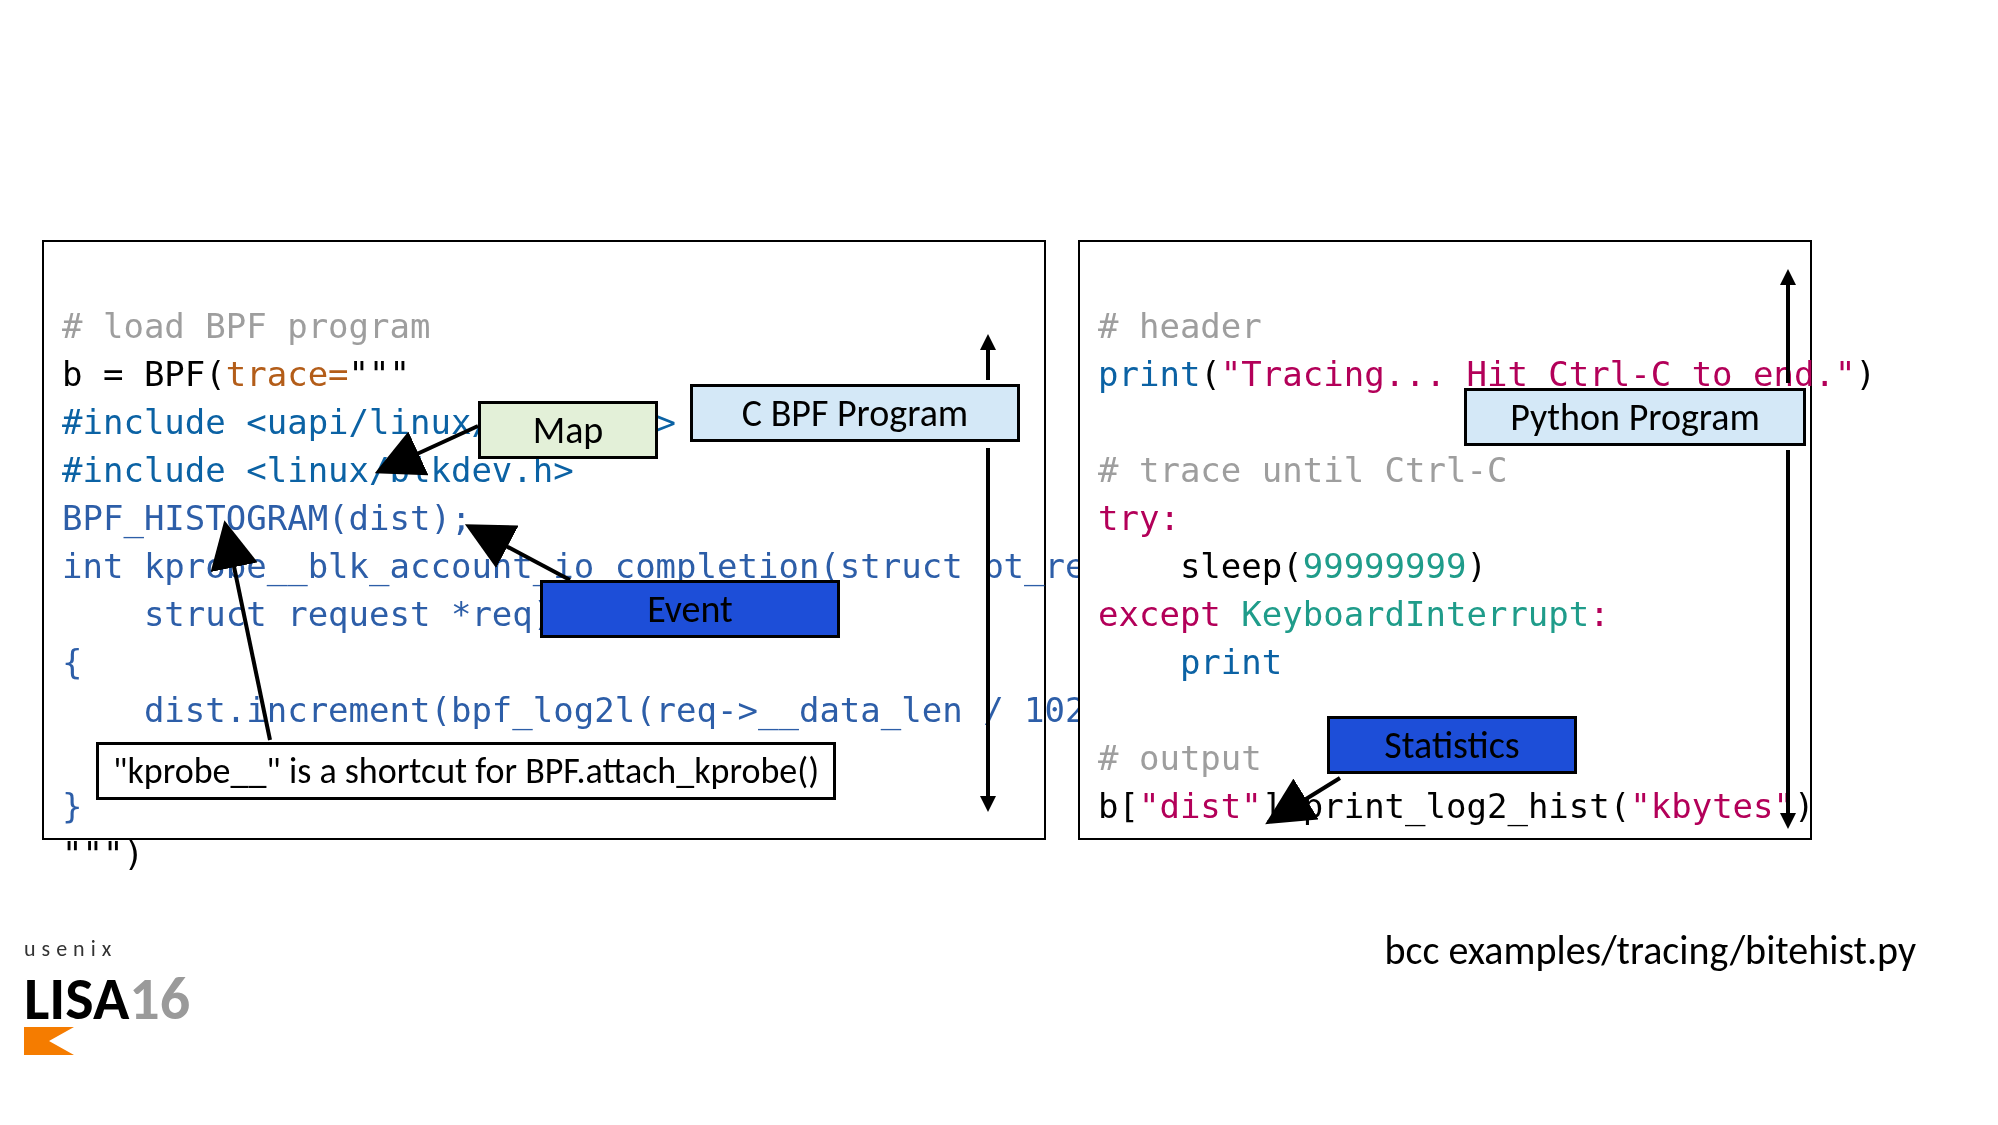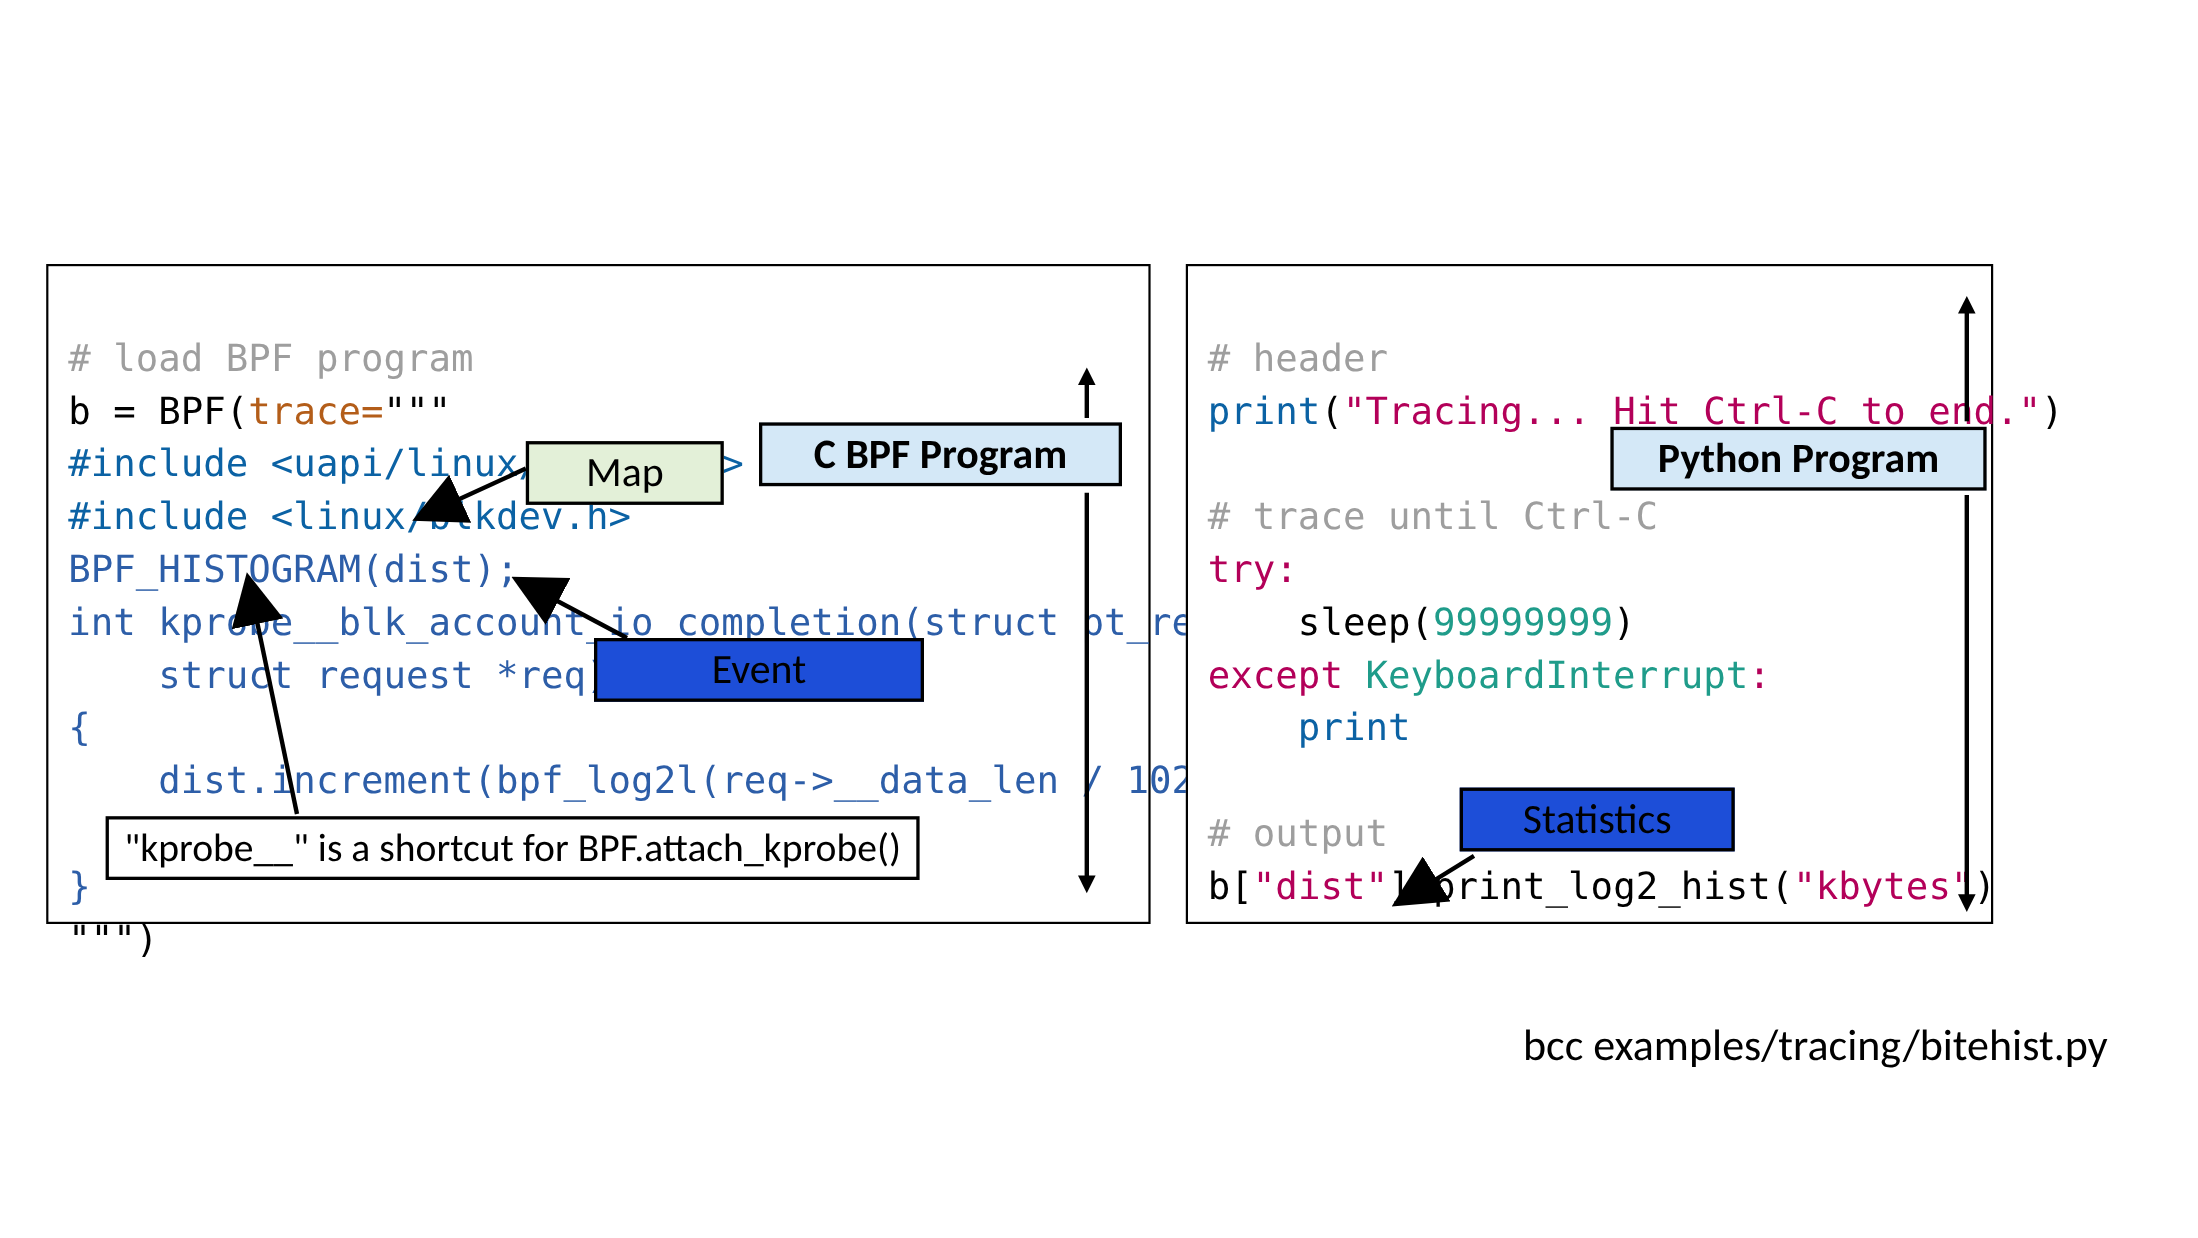--- a/index.html
+++ b/index.html
@@ -53,21 +53,21 @@
   .label-box {
     position: absolute;
     border: 3px solid #000;
     font-size: 38px;
     text-align: center;
     padding: 4px 22px;
     line-height: 44px;
     box-sizing: border-box;
   }
   .label-green  { background: #e3f0d8; margin-top: 13px; }
-  .label-blue   { background: #d4e8f7; font-weight: bold; }
+  .label-blue   { background: #d4e8f7; }
   .label-purple { background: #1d4ed8; }
   .note-box {
     position: absolute;
     border: 3px solid #000;
     background: #fff;
     font-size: 36px;
     padding: 4px 14px;
     line-height: 44px;
   }
 
@@ -196,14 +196,23 @@
     <defs>
         <marker id="ah4" markerWidth="12" markerHeight="12" refX="10" refY="6" orient="auto">
           <path d="M0,0 L12,6 L0,12 z" fill="#000"></path>
         </marker>
       </defs>
     <line x1="80" y1="6" x2="12" y2="48" stroke="#000" stroke-width="4" marker-end="url(#ah4)"></line>
   </svg>
 
   <div class="footer-right">bcc examples/tracing/bitehist.py</div>
 
+  <div class="logo">
+    <div class="usenix">usenix</div>
+    <div class="lisa">
+      <span>LISA</span><span class="yr">16</span>
+    </div>
+    <svg class="flag" width="50" height="28">
+      <polygon points="0,0 50,0 25,14 50,28 0,28" fill="#f57c00"></polygon>
+    </svg>
+  </div>
 
 </div>
 
 </body></html>

